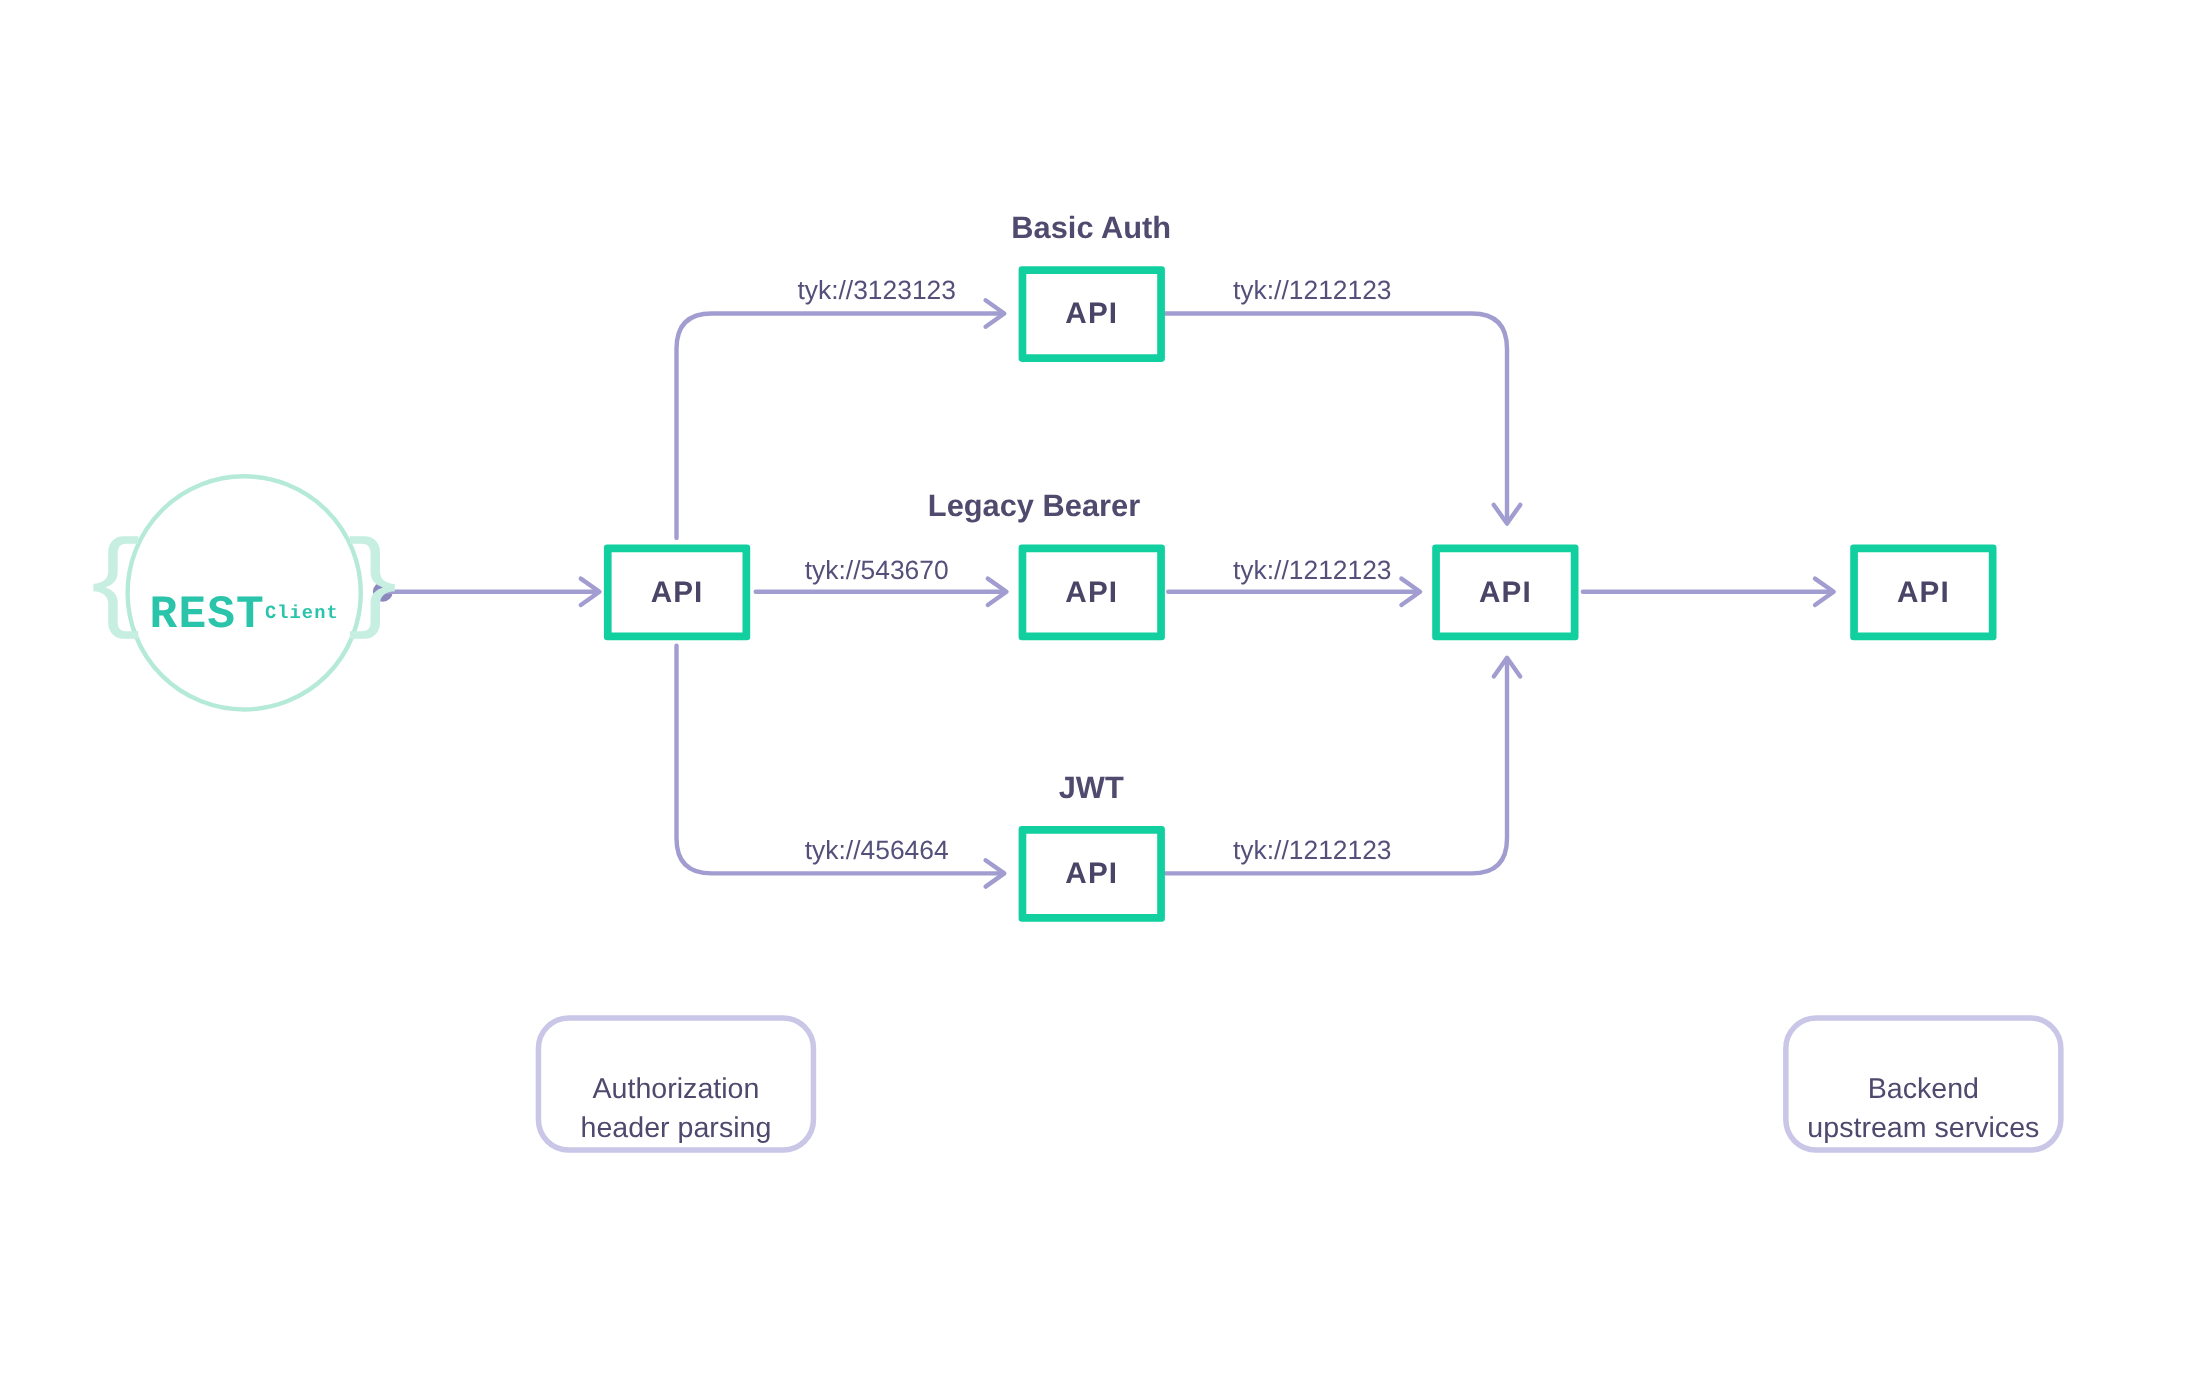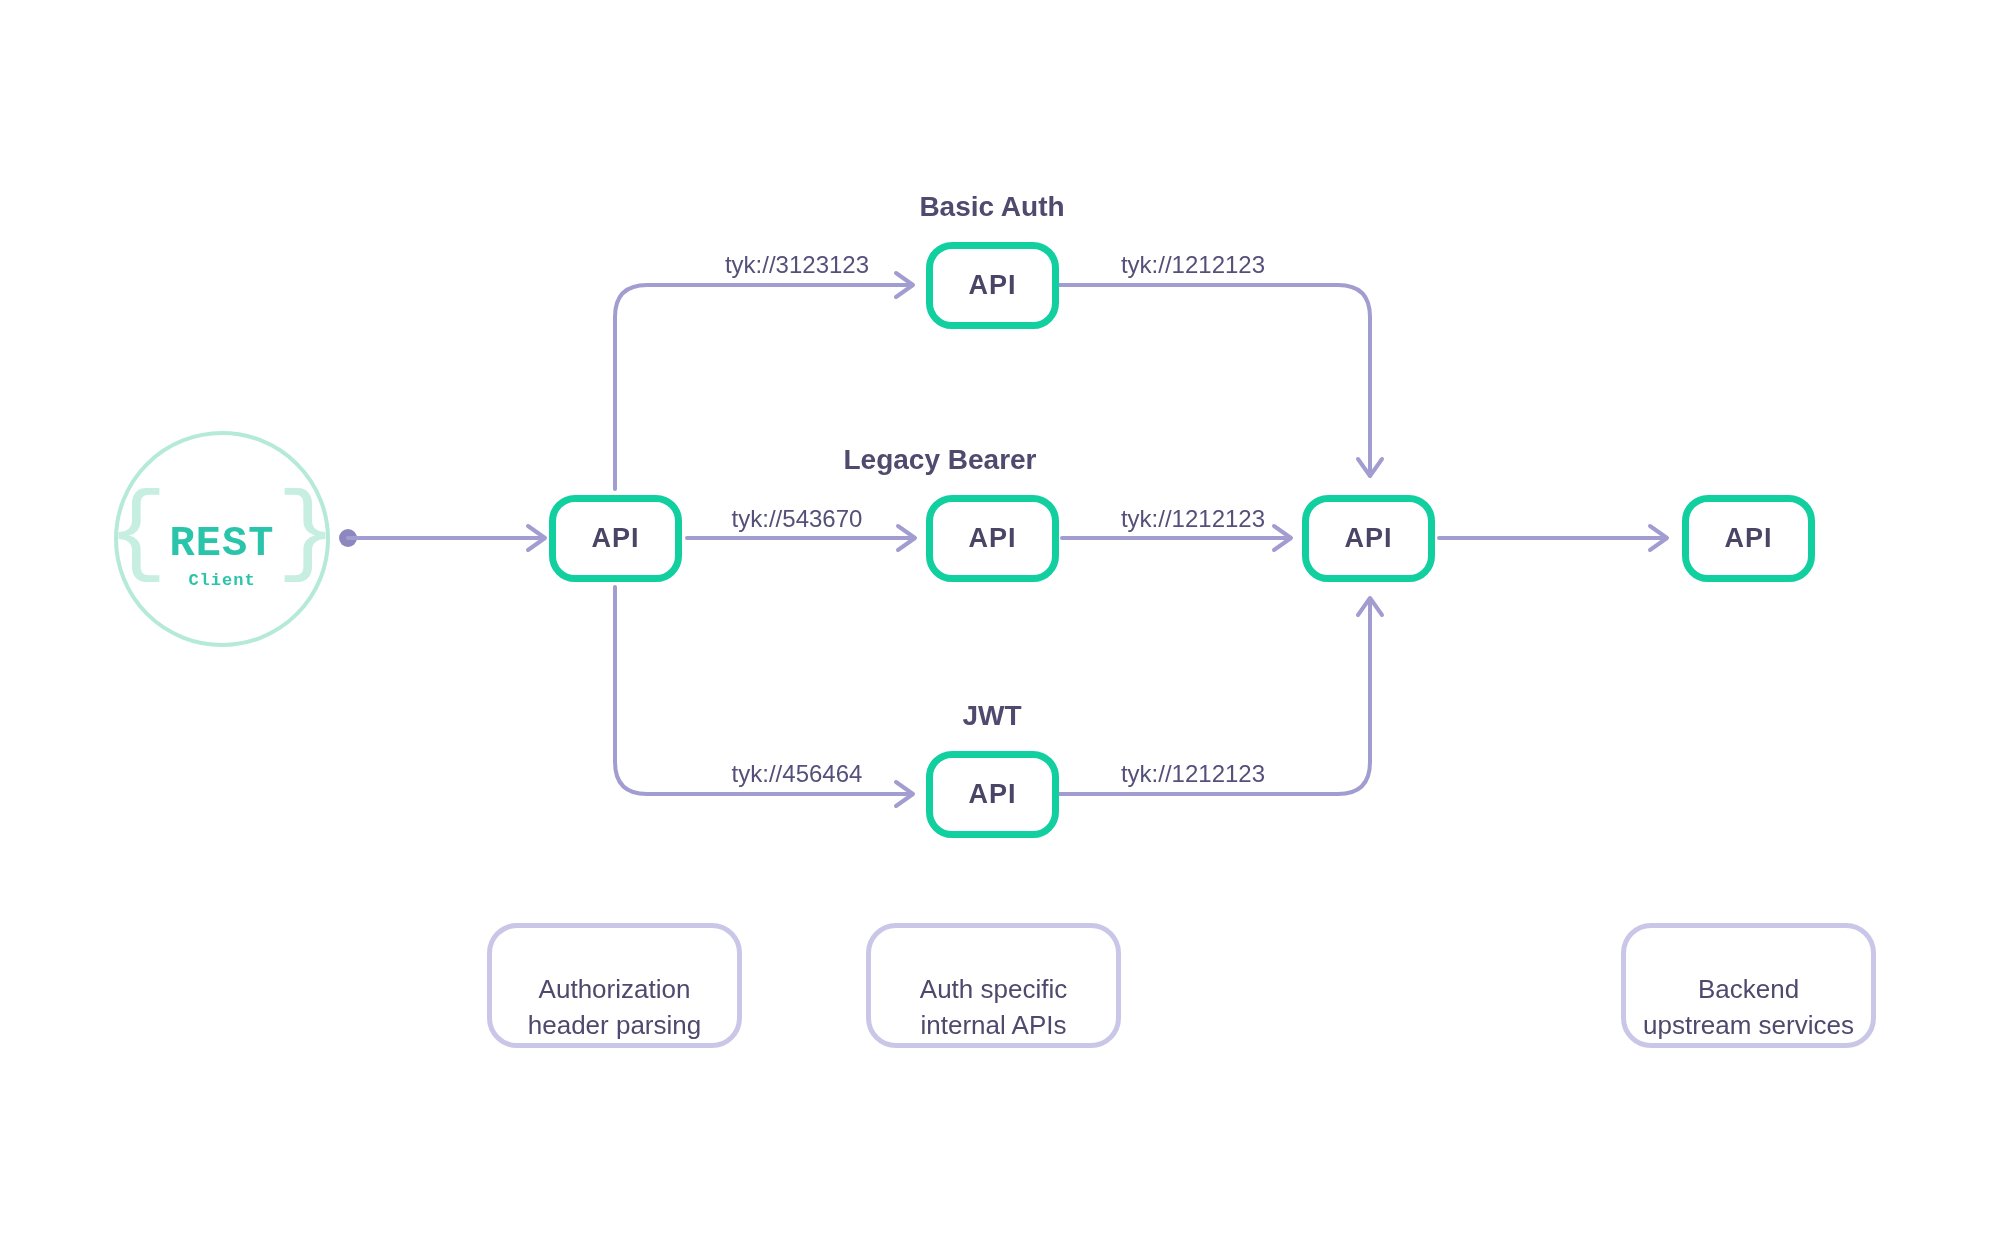--- a/index.html
+++ b/index.html
@@ -15,28 +15,28 @@
   svg.edges{position:absolute;left:0;top:0;width:2000px;height:1250px;}
   svg.edges path{stroke:var(--line);stroke-width:4;fill:none;stroke-linecap:round;stroke-linejoin:round;}
   svg.edges circle{fill:var(--dot);}
 
   
   .client{position:absolute;left:114px;top:431px;width:216px;height:216px;border:4px solid var(--mint);
           border-radius:50%;display:flex;align-items:center;justify-content:center;background:var(--bg);}
   .client-inner{display:flex;align-items:center;gap:2px;}
   .brace{font-family:"Liberation Mono","DejaVu Sans Mono",monospace;font-size:100px;line-height:100px;
          color:var(--mint-light);font-weight:400;transform:translateY(-4px);}
-  .client-words{display:flex;flex-direction:column;align-items:center;margin-top:40px;}
+  .client-words{display:flex;flex-direction:row;align-items:center;margin-top:40px;}
   .client-title{font-family:"Liberation Mono","DejaVu Sans Mono",monospace;font-weight:700;font-size:42px;
                 line-height:44px;color:var(--teal-text);letter-spacing:1px;}
   .client-sub{font-family:"Liberation Mono","DejaVu Sans Mono",monospace;font-weight:700;font-size:17px;
               line-height:30px;color:var(--teal-text);letter-spacing:1px;}
 
   
-  .api{position:absolute;width:133px;height:87px;border:7px solid var(--teal);border-radius:26px;
+  .api{position:absolute;width:133px;height:87px;border:7px solid var(--teal);border-radius:3px;
        background:var(--bg);display:flex;align-items:center;justify-content:center;}
   .api span{font-size:27px;font-weight:600;letter-spacing:1px;color:var(--api-text);}
 
   
   .group-title{position:absolute;transform:translate(-50%,-50%);font-size:28px;font-weight:700;
                color:var(--ink);white-space:nowrap;}
 
   
   .edge-label{position:absolute;transform:translate(-50%,-50%);font-size:24px;color:var(--ink-soft);
               white-space:nowrap;}
@@ -118,22 +118,18 @@
   <div class="edge-label" style="left:1193px;top:265px">tyk://1212123</div>
   <div class="edge-label" style="left:797px;top:519px">tyk://543670</div>
   <div class="edge-label" style="left:1193px;top:519px">tyk://1212123</div>
   <div class="edge-label" style="left:797px;top:774px">tyk://456464</div>
   <div class="edge-label" style="left:1193px;top:774px">tyk://1212123</div>
 
   <div class="note" style="left:487px;top:923px">
     <span>Authorization</span>
     <span>header parsing</span>
   </div>
-  <div class="note" style="left:866px;top:923px">
-    <span>Auth specific</span>
-    <span>internal APIs</span>
-  </div>
   <div class="note" style="left:1621px;top:923px">
     <span>Backend</span>
     <span>upstream services</span>
   </div>
 
 </div>
 
 </body></html>

